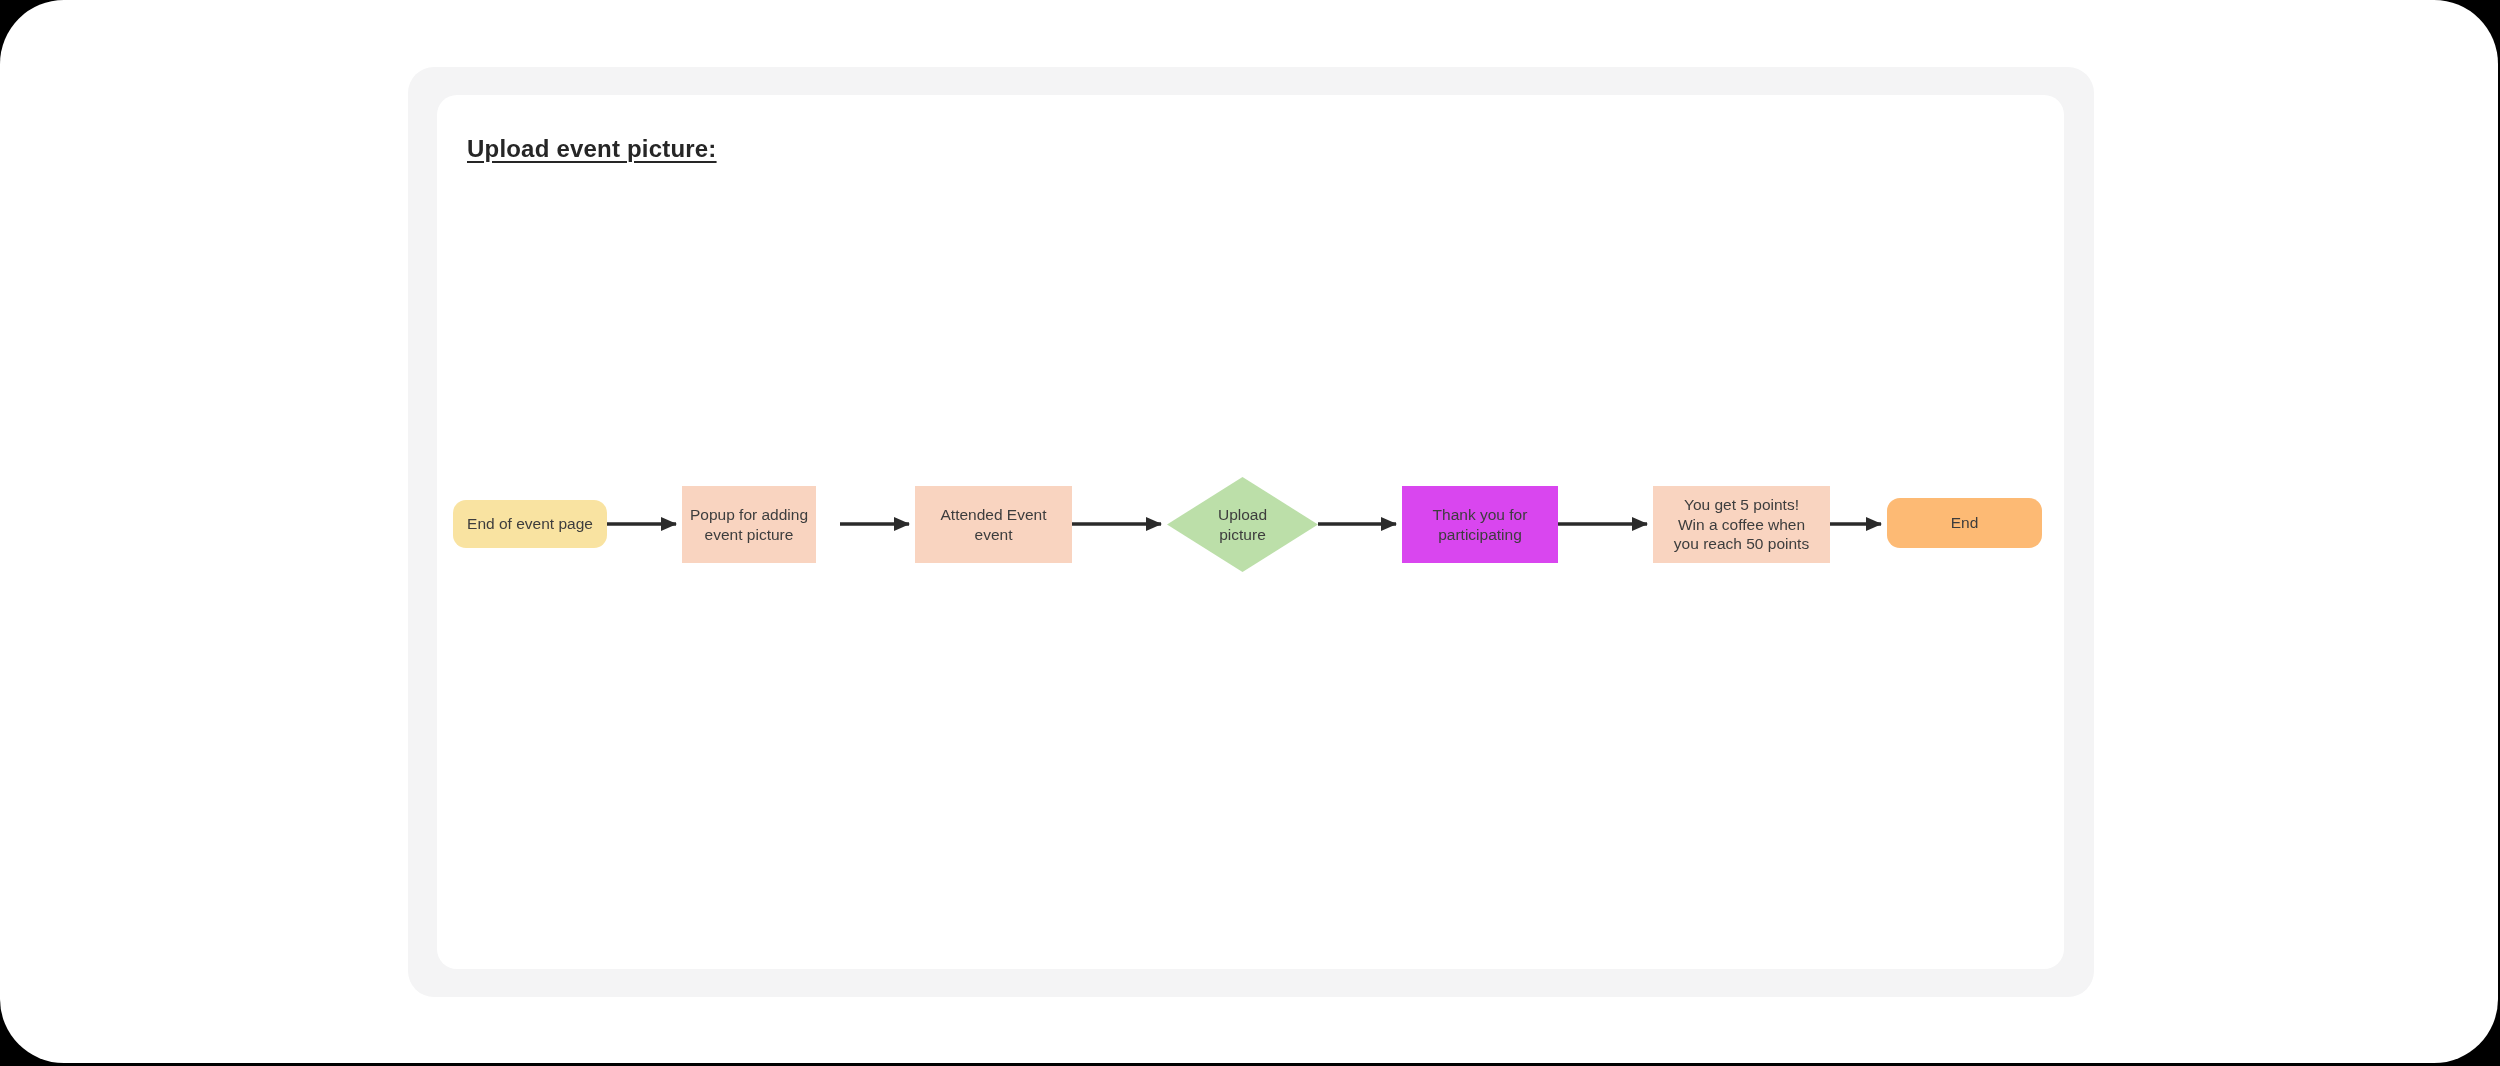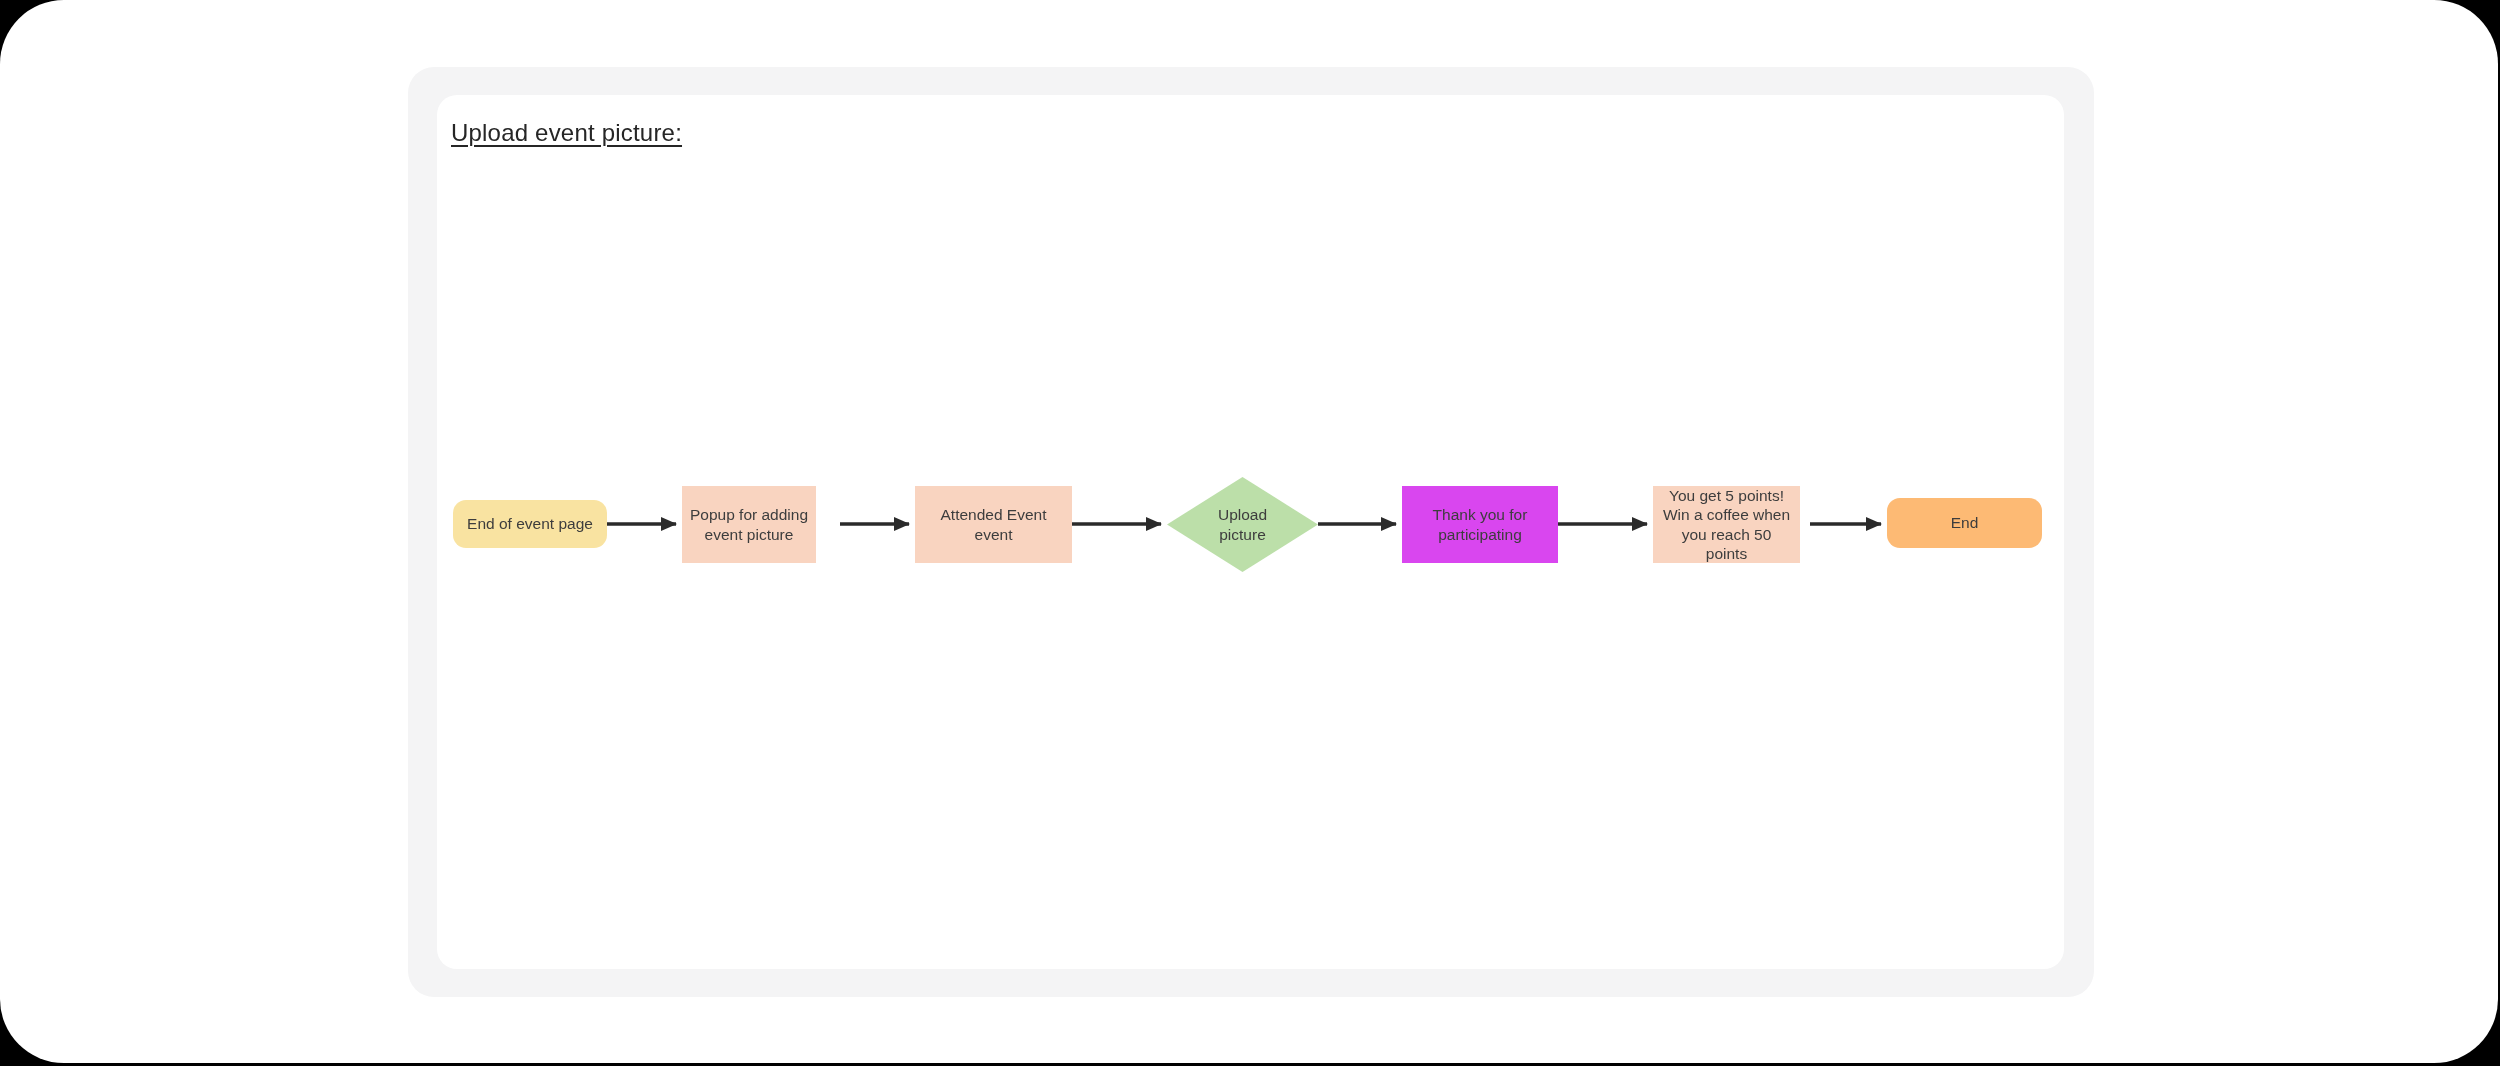--- a/index.html
+++ b/index.html
@@ -27,23 +27,23 @@
   .canvas-card {
     position: absolute;
     left: 29px; top: 28px;
     width: 1627px; height: 874px;
     background: #ffffff;
     border-radius: 20px;
   }
   .title {
     position: absolute;
     left: 14px; top: 24px;
-    margin: 0;
+    margin: 16px;
     font-size: 24px;
-    font-weight: normal;
+    font-weight: bold;
     color: #262626;
     text-decoration: underline;
     text-decoration-thickness: 2px;
     text-underline-offset: 4px;
     letter-spacing: 0.2px;
   }
   .connectors {
     position: absolute;
     left: 0; top: 0;
     width: 1627px; height: 874px;
@@ -73,21 +73,21 @@
   .node.diamond {
     clip-path: polygon(50% 0, 100% 50%, 50% 100%, 0 50%);
     padding: 2px 26px;
   }
   
   #node-0 { left: 16px;   top: 405px; width: 154px; height: 48px; }
   #node-1 { left: 245px;  top: 391px; width: 134px; height: 77px; }
   #node-2 { left: 478px;  top: 391px; width: 157px; height: 77px; }
   #node-3 { left: 730px;  top: 382px; width: 151px; height: 95px; }
   #node-4 { left: 965px;  top: 391px; width: 156px; height: 77px; }
-  #node-5 { left: 1216px; top: 391px; width: 147px; height: 77px; }
+  #node-5 { left: 1216px; top: 391px; width: 177px; height: 77px; }
   #node-6 { left: 1450px; top: 403px; width: 155px; height: 50px; }
 </style>
 </head>
 <body style="background: rgb(0, 0, 0);">
 
 <div class="page" style="background: rgb(255, 255, 255);">
   <div class="board-card" style="background: rgb(244, 244, 245);">
     <div class="canvas-card" style="background: rgb(255, 255, 255);">
 
       <h1 class="title" style="color: rgb(38, 38, 38);">Upload event picture:</h1>

